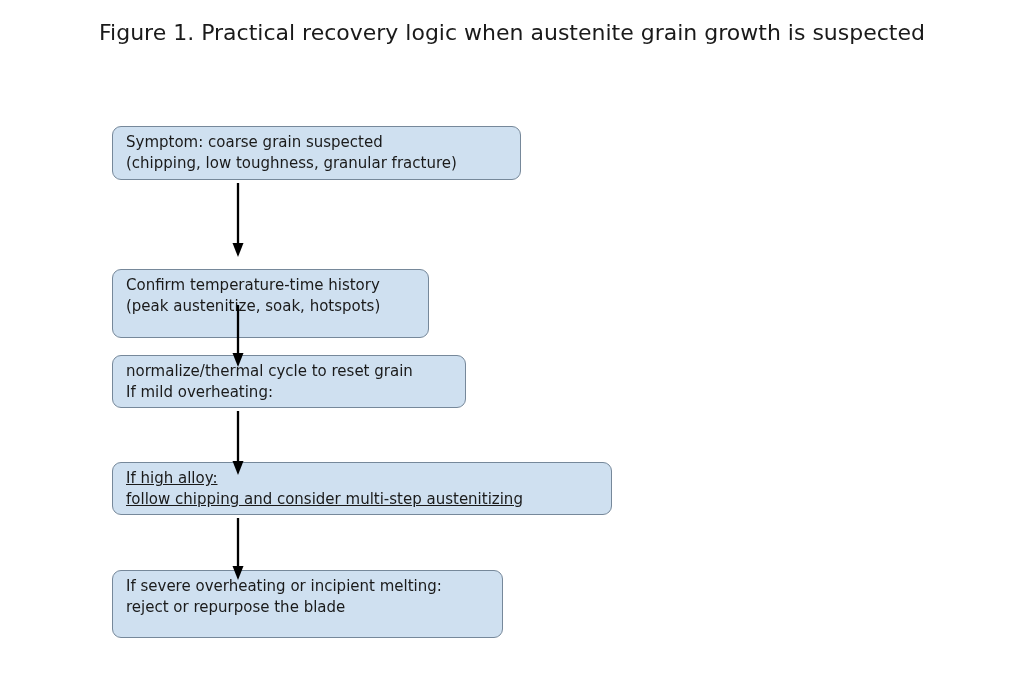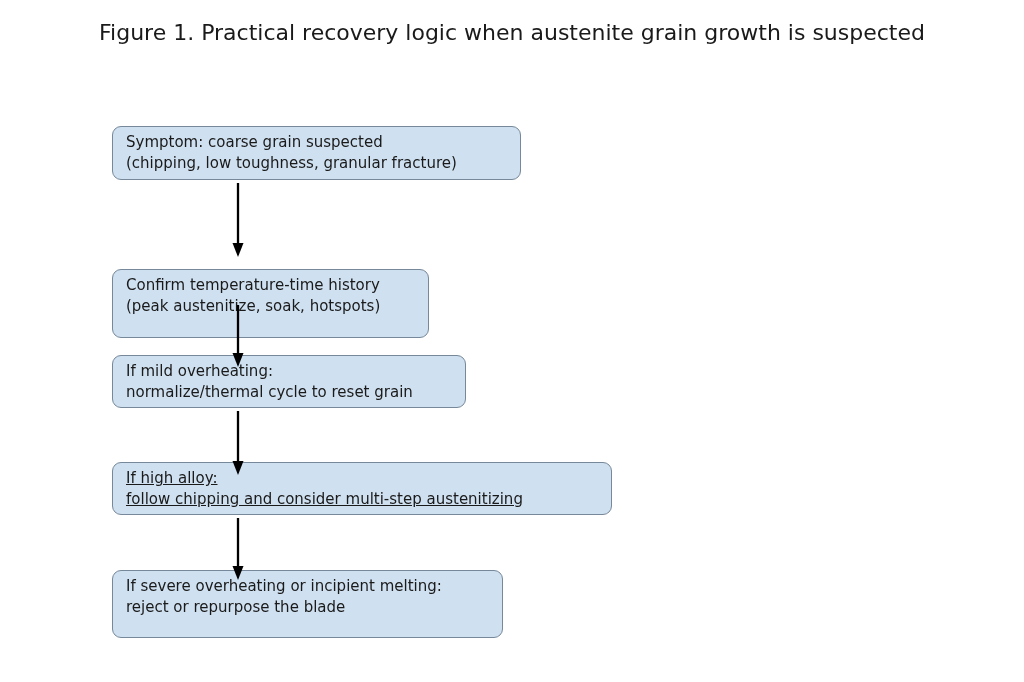--- a/index.html
+++ b/index.html
@@ -71,22 +71,22 @@
     <span>Symptom: coarse grain suspected</span>
     <span>(chipping, low toughness, granular fracture)</span>
   </div>
 
   <div class="node node2">
     <span>Confirm temperature-time history</span>
     <span>(peak austenitize, soak, hotspots)</span>
   </div>
 
   <div class="node node3">
+    <span>normalize/thermal cycle to reset grain</span>
     <span>If mild overheating:</span>
-    <span>normalize/thermal cycle to reset grain</span>
   </div>
 
   <div class="node node4">
     <span>If high alloy:</span>
     <span>follow chipping and consider multi-step austenitizing</span>
   </div>
 
   <div class="node node5">
     <span>If severe overheating or incipient melting:</span>
     <span>reject or repurpose the blade</span>

